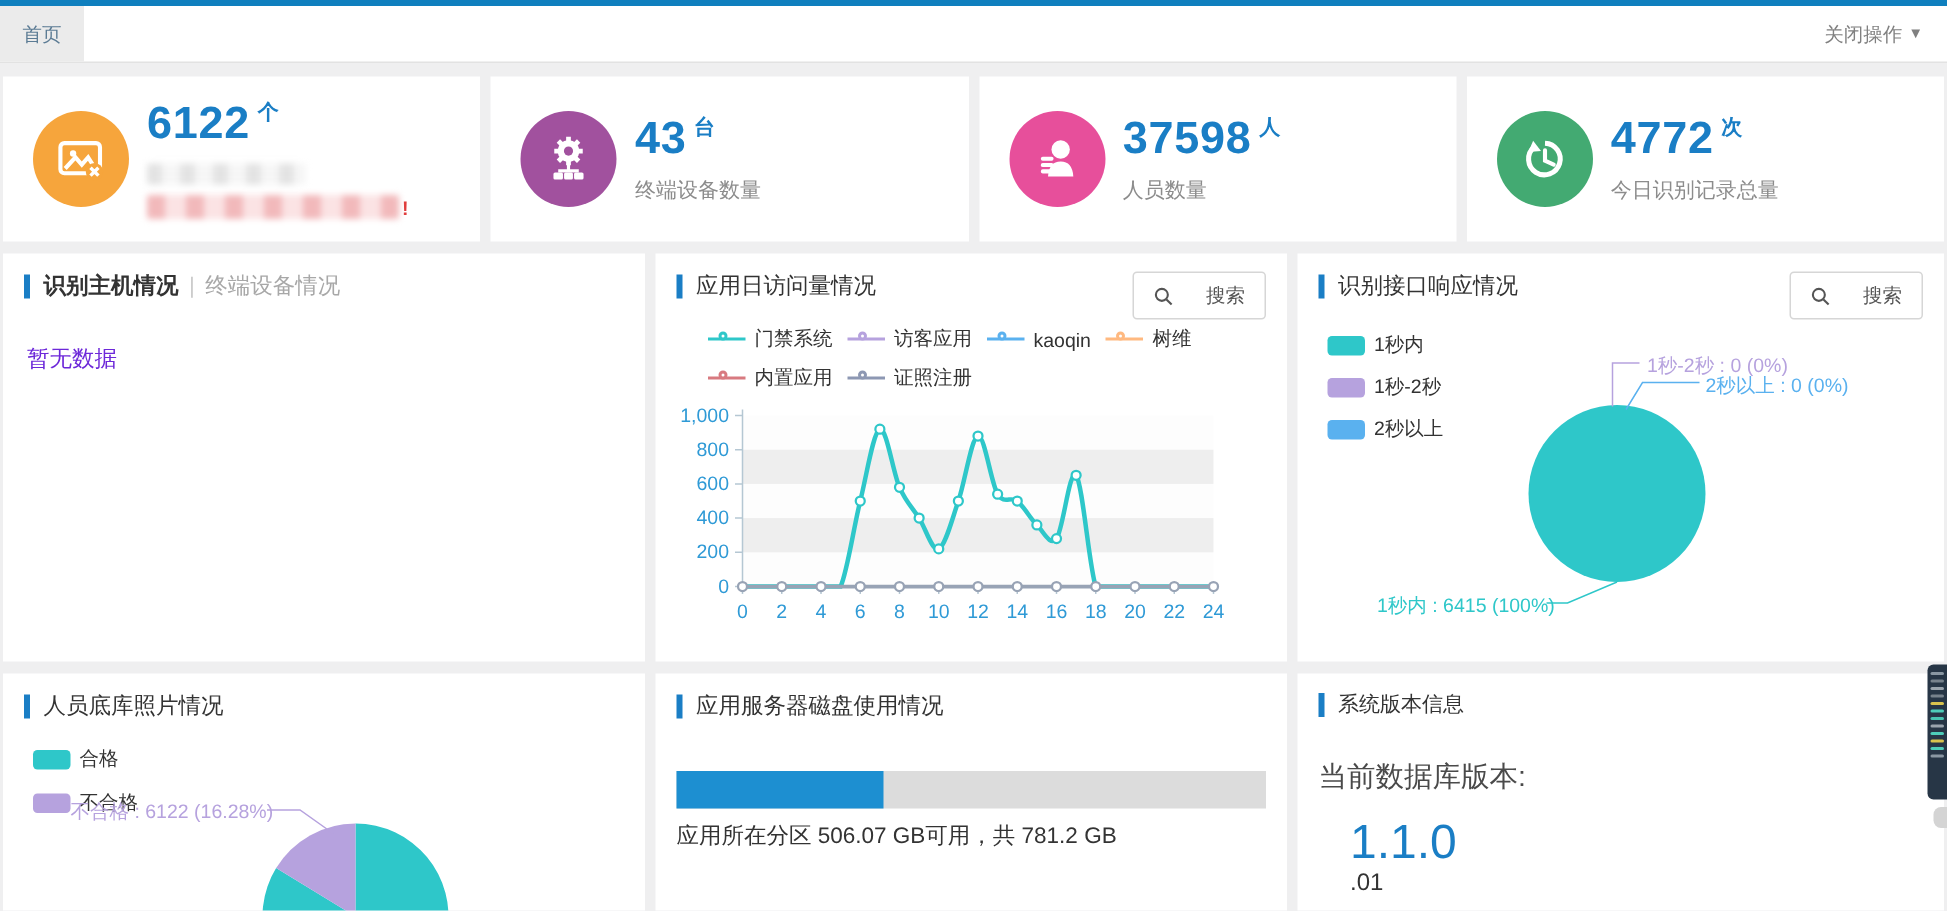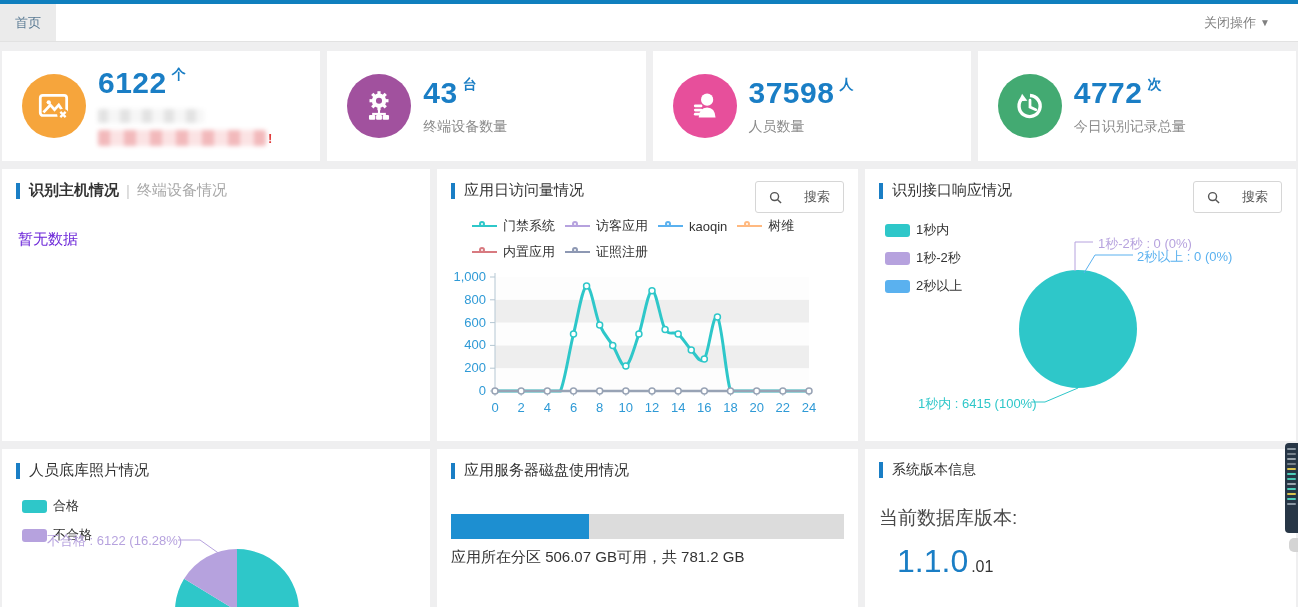--- a/index.html
+++ b/index.html
@@ -2,21 +2,21 @@
 <html><head>
 <meta charset="utf-8">
 <style>
   * { margin:0; padding:0; box-sizing:border-box; }
   html,body { width:1298px; height:607px; overflow:hidden; }
   body { background:#efeff0; font-family:"Liberation Sans","DejaVu Sans",sans-serif; position:relative; }
 
   .top-strip { height:4px; background:#0f7fbe; }
   .tabbar { height:38px; background:#fff; border-bottom:1px solid #e2e2e2; display:flex; align-items:stretch; }
   .tab { width:56px; background:#ebebeb; color:#5b7b94; font-size:13px; display:flex; align-items:center; justify-content:center; cursor:pointer; }
-  .tab-right { margin-left:auto; display:flex; align-items:center; padding-right:28px; color:#808080; font-size:13px; cursor:pointer; }
+  .tab-right { margin-left:auto; display:flex; align-items:center; padding-right:16px; color:#808080; font-size:13px; cursor:pointer; }
   .caret { font-size:10px; margin-left:4px; color:#808080; }
 
   .cards-row { display:flex; gap:7px; padding:0 2px; margin-top:9px; }
   .card { flex:1; background:#fff; height:110px; display:flex; align-items:center; padding:0 0 0 20px; position:relative; }
   .icon-circle { width:64px; height:64px; border-radius:50%; flex:0 0 64px; display:flex; align-items:center; justify-content:center; }
   .card-body { margin-left:12px; display:flex; flex-direction:column; }
   .num-row { display:flex; align-items:flex-start; }
   .card-num { font-size:30px; font-weight:bold; color:#1a7ec5; letter-spacing:0.5px; }
   .card-unit { font-size:14px; color:#1a7ec5; margin-left:5px; font-weight:bold; }
   .card-label { font-size:14px; color:#8c8c8c; margin-top:8px; }
@@ -51,21 +51,21 @@
   .prect { width:25px; height:13px; border-radius:3px; display:inline-block; }
 
   .abs { position:absolute; }
   .pie-label { position:absolute; font-size:13px; white-space:nowrap; }
 
   .disk-bar { margin-top:34px; width:100%; height:25px; background:#dcdcdc; }
   .disk-fill { height:100%; }
   .disk-caption { margin-top:9px; font-size:15px; color:#333; }
 
   .db-label { margin-top:26px; font-size:19px; color:#4a4a4a; }
-  .version-row { margin-top:12px; padding-left:18px; display:flex; align-items:baseline; }
+  .version-row { margin-top:12px; padding-left:18px; display:flex; align-items:baseline;flex-direction:column; }
   .version-main { font-size:32px; color:#1a7ec5; }
   .version-sub { font-size:16px; color:#333; margin-left:3px; }
 
   .minimap { position:absolute; right:0; top:443px; width:13px; height:90px; border-radius:4px 0 0 4px;
     padding:5px 2px; display:flex; flex-direction:column; gap:3px; cursor:pointer; }
   .minimap i { display:block; height:2px; border-radius:1px; }
   .minimap-blob { position:absolute; right:0; top:538px; width:9px; height:14px; background:#d4d4d4; border-radius:5px 0 0 5px; }
 
   svg text { font-family:"Liberation Sans","DejaVu Sans",sans-serif; }
 </style>

